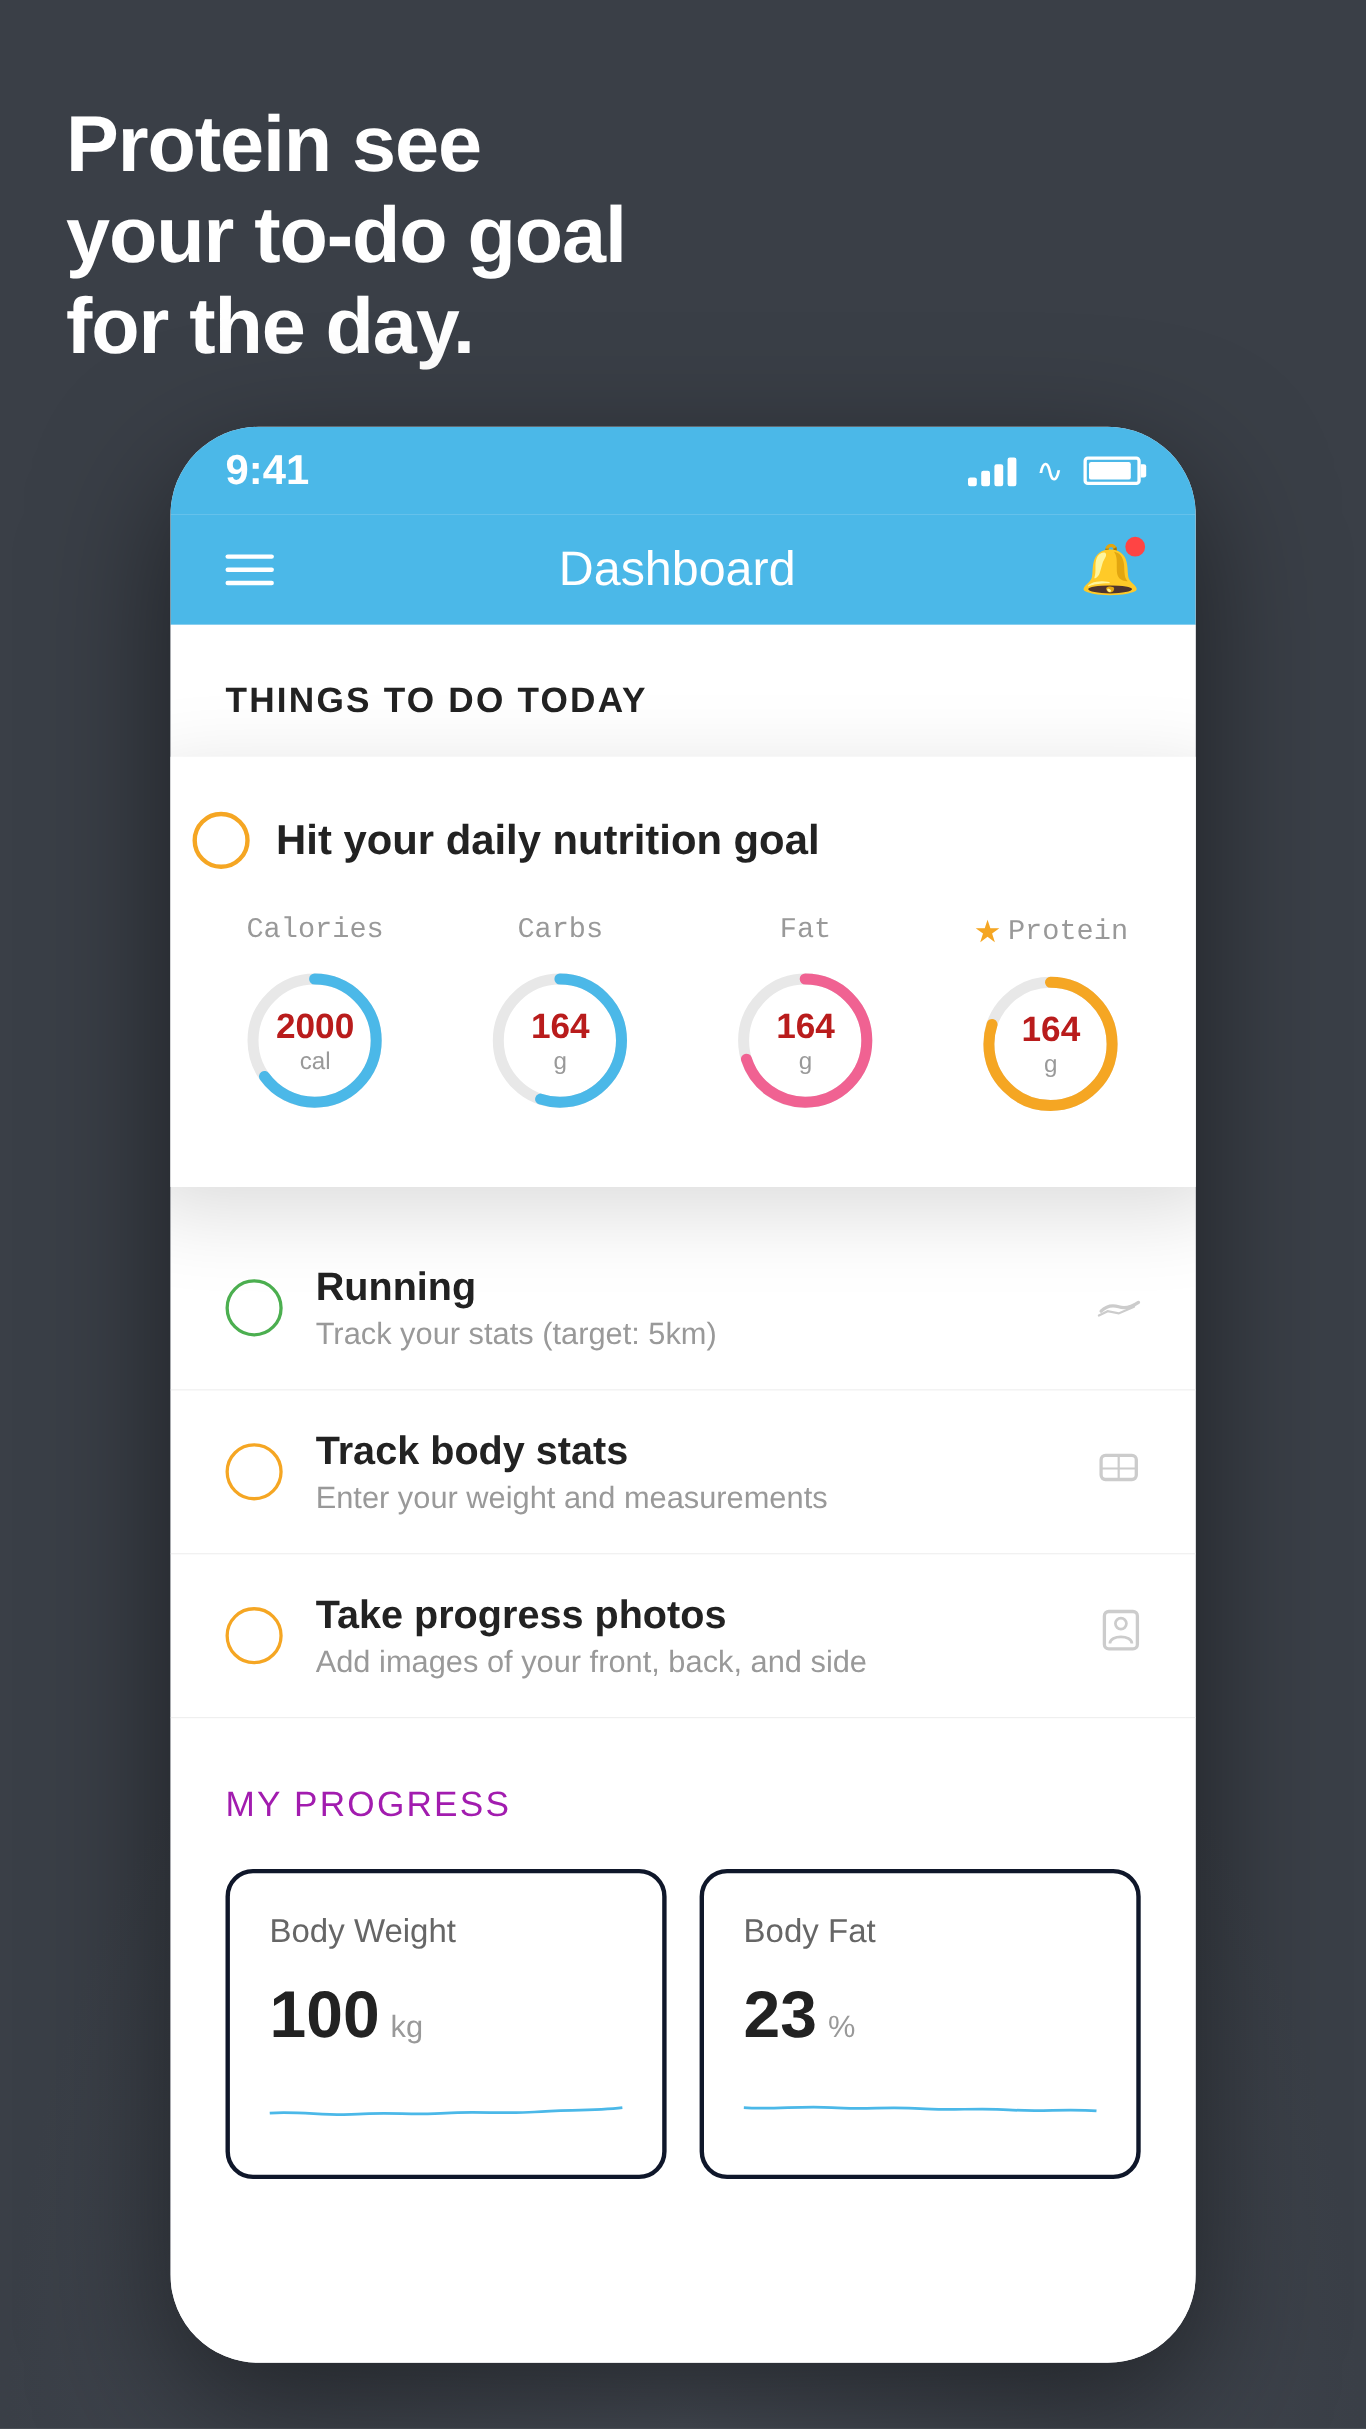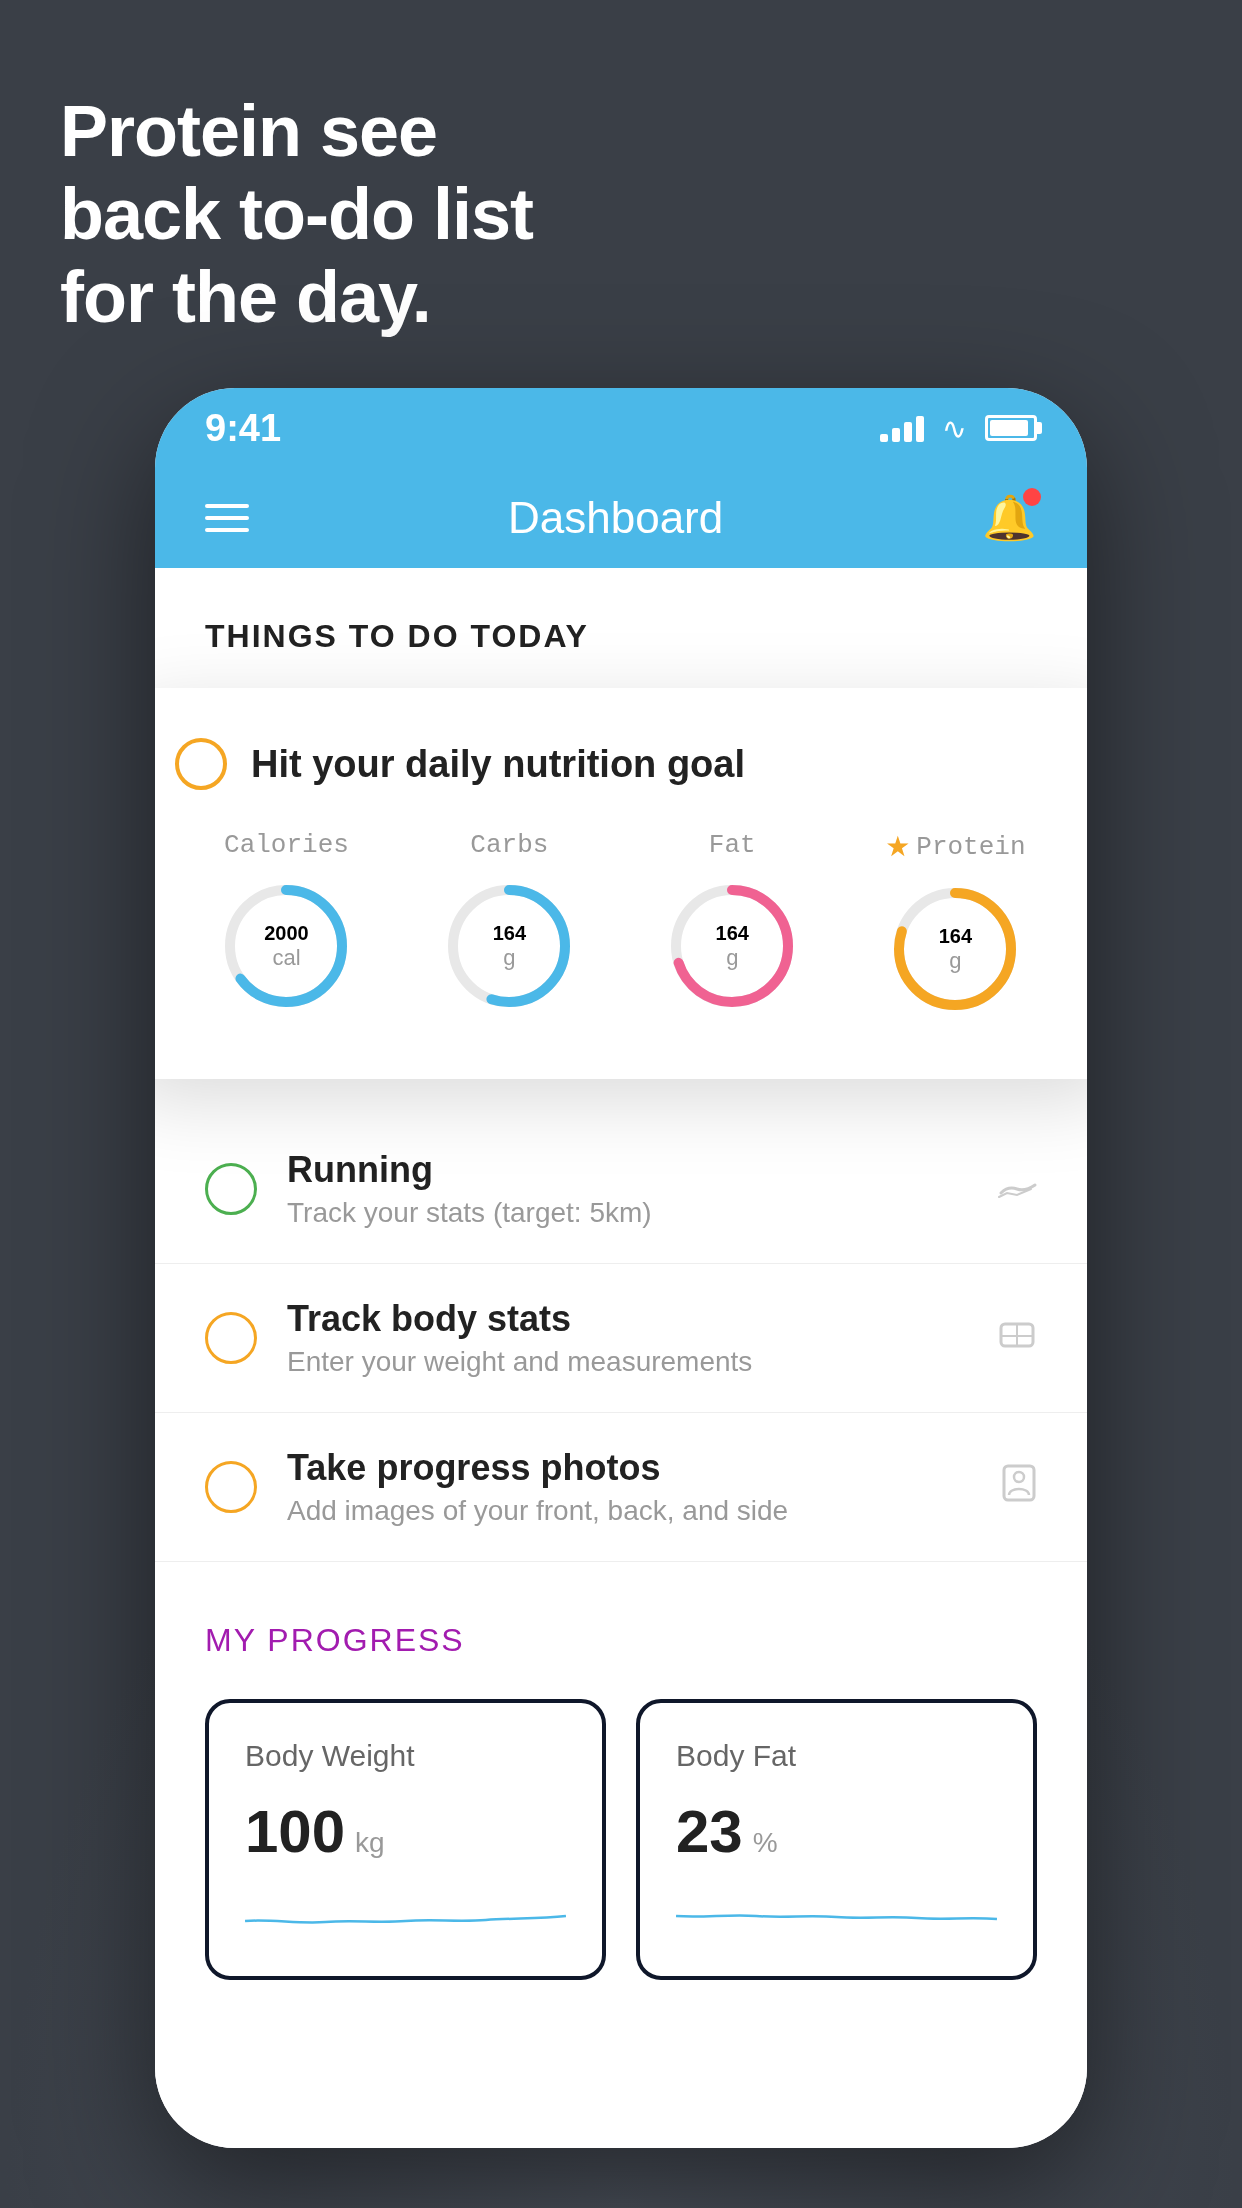--- a/index.html
+++ b/index.html
@@ -252,23 +252,23 @@
 
     .circle-chart-text {
       position: absolute;
       top: 50%;
       left: 50%;
       transform: translate(-50%, -50%);
       text-align: center;
     }
 
     .circle-value {
-      font-size: 20px;
+      font-size: 32px;
       font-weight: 700;
-      color: #000000;
+      color: #b91c1c;
       display: block;
     }
 
     .circle-unit {
       font-size: 22px;
       color: #999;
       display: block;
     }
 
     .star-icon {
@@ -378,21 +378,21 @@
       height: 50px;
     }
   </style>
 </head>
 <body>
 
 <div class="bg-shape"></div>
 
 <div class="hero-text">
   <span>Protein see</span><br>
-  <span>back to-do list</span><br>
+  <span>your to-do goal</span><br>
   <span>for the day.</span>
 </div>
 
 <div class="phone-wrapper">
   <div class="phone">
 
     <div class="status-bar">
       <span class="status-time">9:41</span>
       <div class="status-icons">
         <div class="signal-bars">

